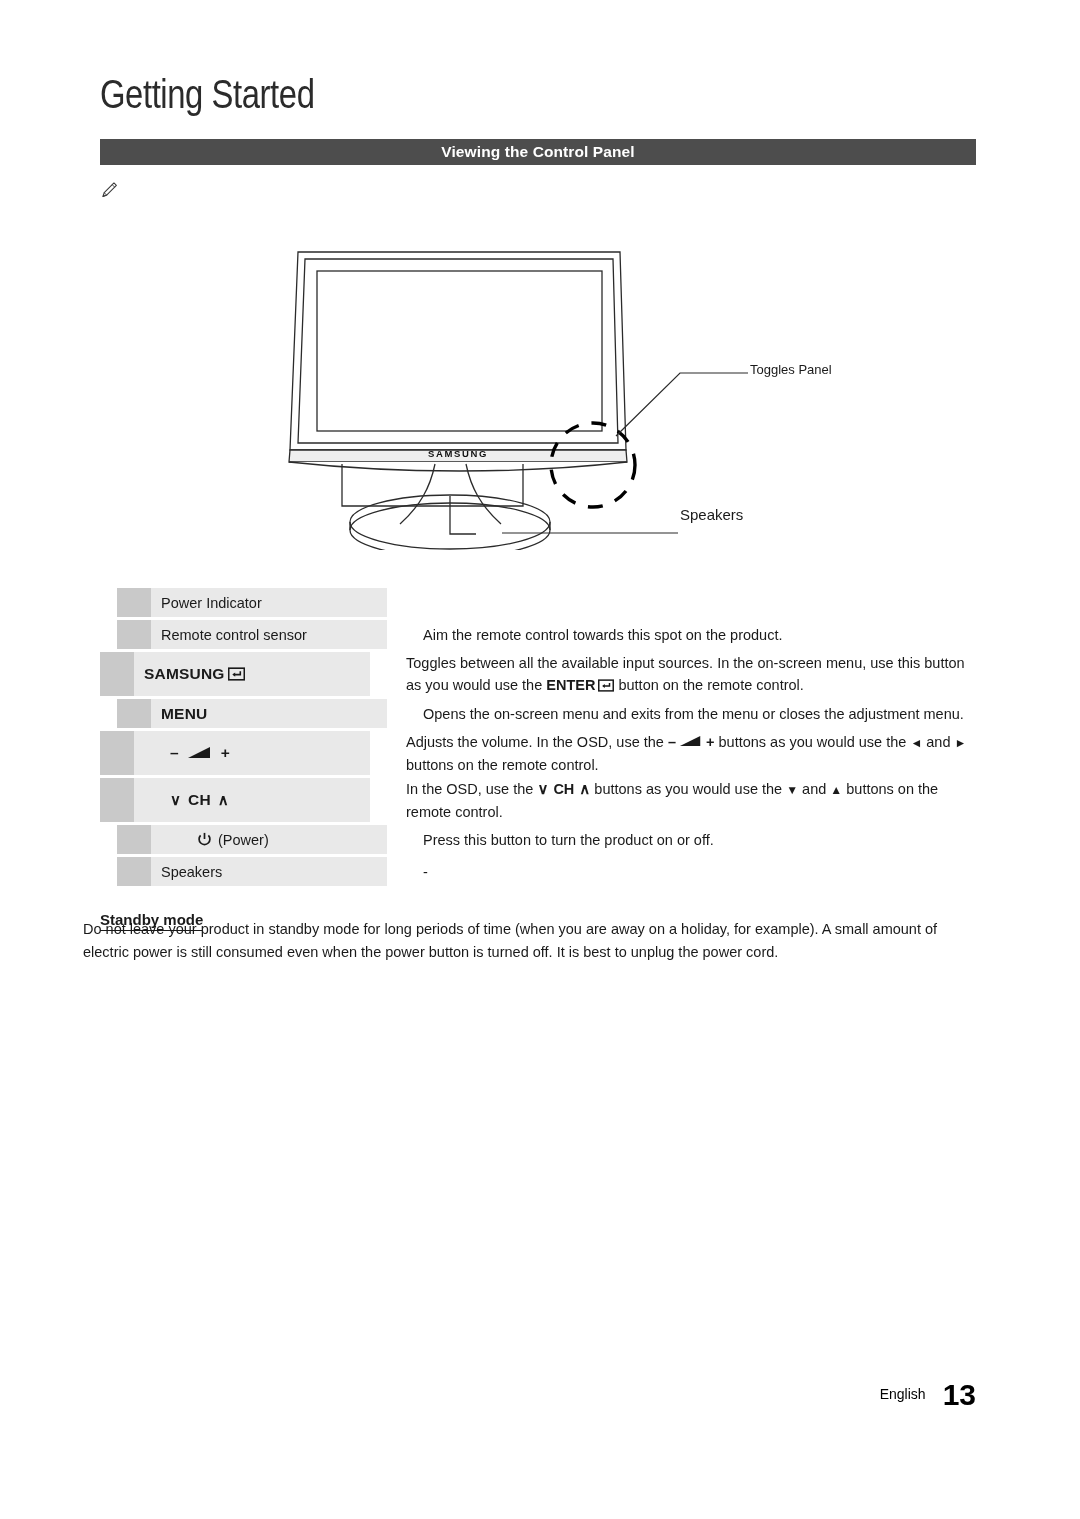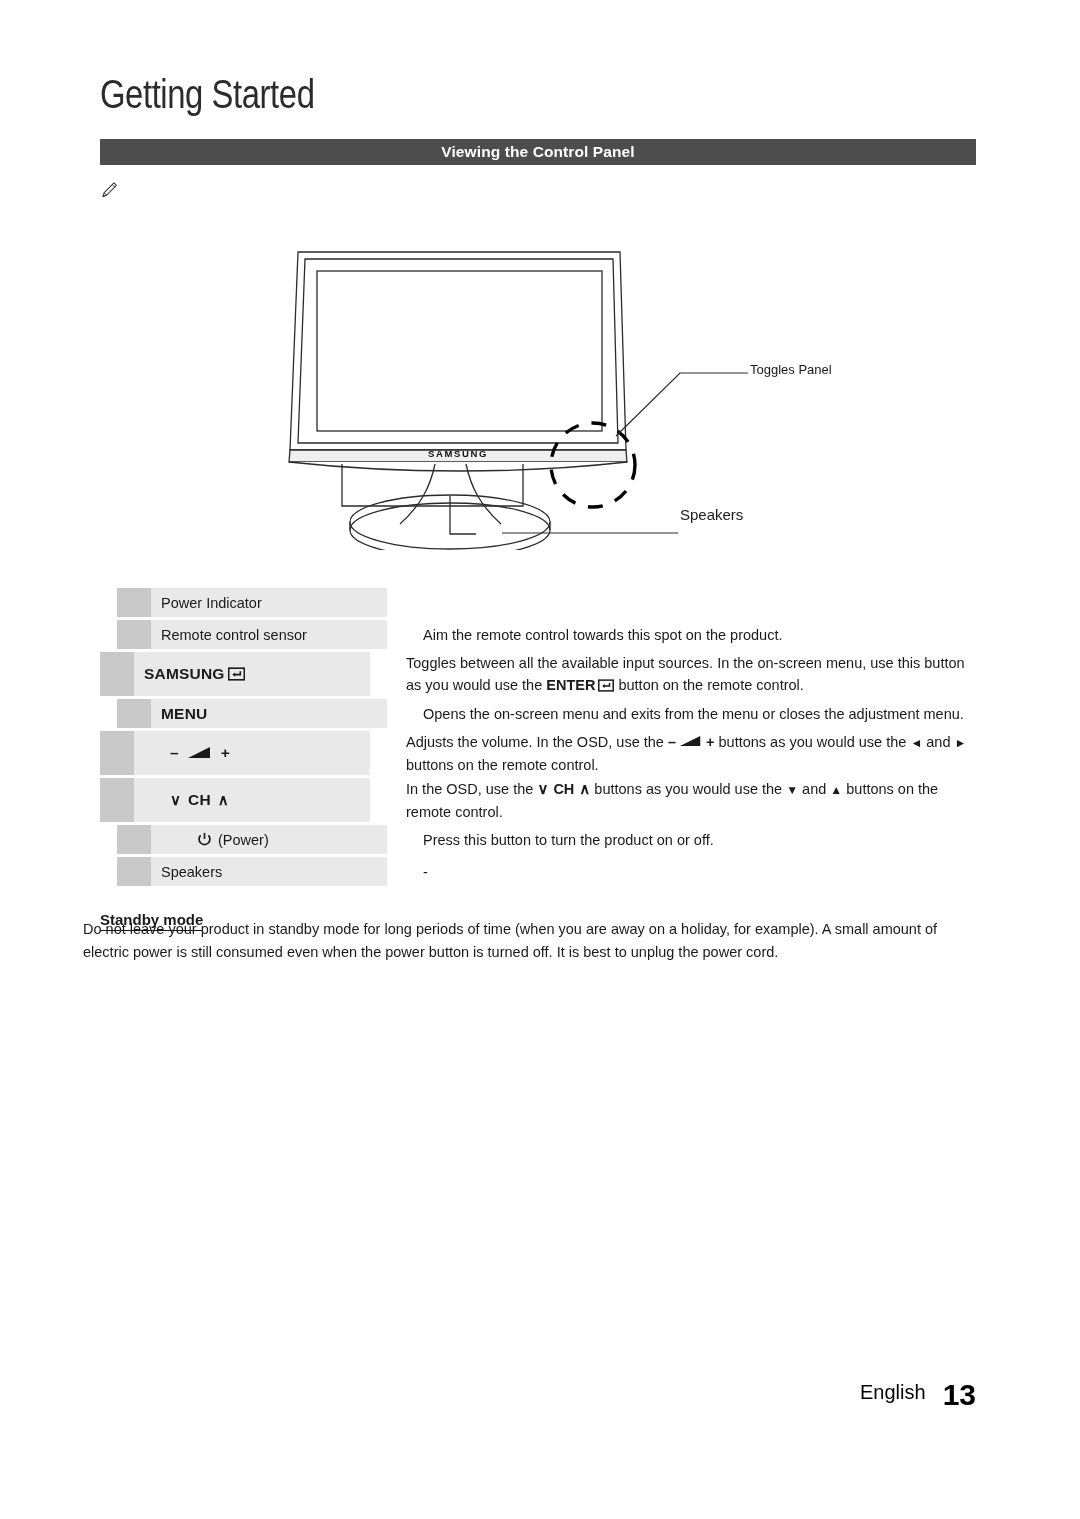--- a/index.html
+++ b/index.html
@@ -178,21 +178,21 @@
   
   .footer {
     position: absolute;
     left: 0;
     top: 1378px;
     width: 976px;
     text-align: right;
     color: #000;
   }
   .footer .lang {
-    font-size: 20px;
+    font-size: 14px;
     vertical-align: 6px;
     margin-left: 48px;
   }
   .footer .pageno {
     font-size: 30px;
     font-weight: bold;
     margin-left: 17px;
   }
 </style>
 </head>

